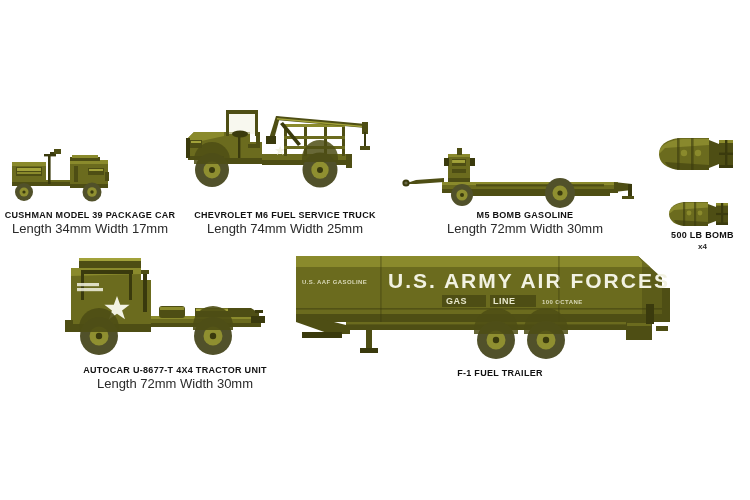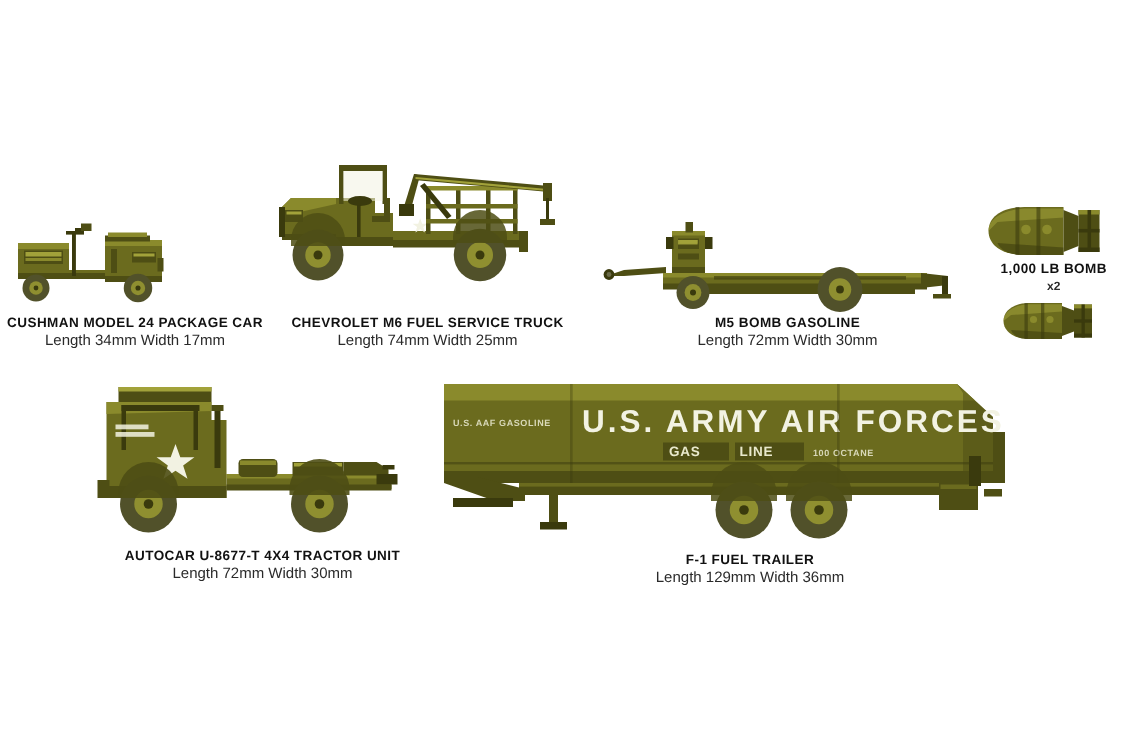--- a/index.html
+++ b/index.html
@@ -35,21 +35,21 @@
     line-height: 1.15;
   }
   .title {
     font-size: 9px;
     font-weight: bold;
     letter-spacing: 0.3px;
     color: #111111;
     white-space: nowrap;
   }
   .dims {
-    font-size: 10px;
+    font-size: 13px;
     font-weight: normal;
     color: #2a2a2a;
     white-space: nowrap;
     margin-top: 2px;
   }
   .qty {
     font-size: 8px;
     font-weight: bold;
     color: #2a2a2a;
     margin-top: 2px;
@@ -105,21 +105,21 @@
         <rect x="72" y="15" width="26" height="3" class="od-lt"></rect>
 
         <circle cx="92" cy="52" r="9.5" class="tyre"></circle>
         <circle cx="92" cy="52" r="4.8" class="hub"></circle>
         <circle cx="92" cy="52" r="1.7" class="od-dkr"></circle>
 
         <rect x="105" y="32" width="4" height="9" class="od-dk"></rect>
       </svg>
     </div>
     <div class="caption">
-      <div class="title">CUSHMAN MODEL 24 PACKAGE CAR</div>
+      <div class="title">CUSHMAN MODEL 39 PACKAGE CAR</div>
       <div class="dims">Length 34mm    Width 17mm</div>
     </div>
   </div>
 
   <div class="item" style="left:180px; top:98px; width:210px;">
     <div class="art">
       <svg width="210" height="112" viewBox="0 0 210 112">
 
         <path d="M8,50 L8,40 L14,34 L44,34 L44,62 L8,62 Z" class="od"></path>
         <path d="M8,40 L14,34 L44,34 L44,38 L8,46 Z" class="od-lt"></path>
@@ -249,24 +249,20 @@
         <circle cx="43" cy="19" r="3.2" class="od-lt"></circle>
 
         <path d="M54,6 L64,10 L64,30 L54,34 Z" class="od-dk"></path>
 
         <rect x="64" y="6" width="14" height="28" class="od-dk"></rect>
         <rect x="64" y="6" width="14" height="3" class="od-lt"></rect>
         <rect x="64" y="31" width="14" height="3" class="od-dkr"></rect>
         <rect x="70" y="6" width="2.4" height="28" class="od-dkr"></rect>
         <rect x="64" y="18.6" width="14" height="2.4" class="od-dkr"></rect>
       </svg>
-    </div>
-    <div class="caption">
-      <div class="title">1,000 LB BOMB</div>
-      <div class="qty">x2</div>
     </div>
   </div>
 
   <div class="item" style="left:655px; top:198px; width:95px;">
     <div class="art">
       <svg width="82" height="32" viewBox="0 0 82 32">
         <path d="M14,16 C14,9 21,4 31,4 L53,4 L53,28 L31,28 C21,28 14,23 14,16 Z" class="od"></path>
         <path d="M14,16 C14,10 21,5 31,4.8 L53,4.8 L53,9.6 L19,12 Z" class="od-ltr" opacity="0.55"></path>
         <path d="M19,22 L53,24 L53,28 L31,28 C24,28 20.6,25.6 19,22 Z" class="od-dkr" opacity="0.55"></path>
         <rect x="28" y="4" width="2.2" height="24" class="od-dkr" opacity="0.6"></rect>
@@ -274,20 +270,24 @@
         <circle cx="34" cy="15" r="2.4" class="od-lt"></circle>
         <circle cx="45" cy="15" r="2.4" class="od-lt"></circle>
         <path d="M53,6 L61,9 L61,23 L53,26 Z" class="od-dk"></path>
         <rect x="61" y="5" width="12" height="22" class="od-dk"></rect>
         <rect x="61" y="5" width="12" height="2.6" class="od-lt"></rect>
         <rect x="61" y="24.4" width="12" height="2.6" class="od-dkr"></rect>
         <rect x="66" y="5" width="2.2" height="22" class="od-dkr"></rect>
         <rect x="61" y="14.9" width="12" height="2.2" class="od-dkr"></rect>
       </svg>
     </div>
+    <div class="caption">
+      <div class="title">500 LB BOMB</div>
+      <div class="qty">x4</div>
+    </div>
   </div>
 
   <div class="item" style="left:55px; top:250px; width:240px;">
     <div class="art">
       <svg width="230" height="115" viewBox="0 0 230 115">
 
         <path d="M16,18 L16,82 L96,82 L96,30 L86,30 L86,18 Z" class="od"></path>
         <path d="M16,18 L86,18 L86,24 L16,26 Z" class="od-lt"></path>
         <rect x="16" y="74" width="80" height="8" class="od-dk"></rect>
 
@@ -390,17 +390,16 @@
         <rect x="336" y="74" width="26" height="18" class="od-dk"></rect>
         <rect x="337" y="75" width="24" height="3" class="od"></rect>
         <rect x="356" y="56" width="8" height="20" class="od-dkr"></rect>
 
         <rect x="366" y="78" width="12" height="5" class="od-dk"></rect>
         <rect x="372" y="40" width="8" height="34" class="od-dk"></rect>
       </svg>
     </div>
     <div class="caption">
       <div class="title">F-1 FUEL TRAILER</div>
-      <div class="dims">Length 129mm    Width 36mm</div>
     </div>
   </div>
 
 </div>
 
 </body></html>

